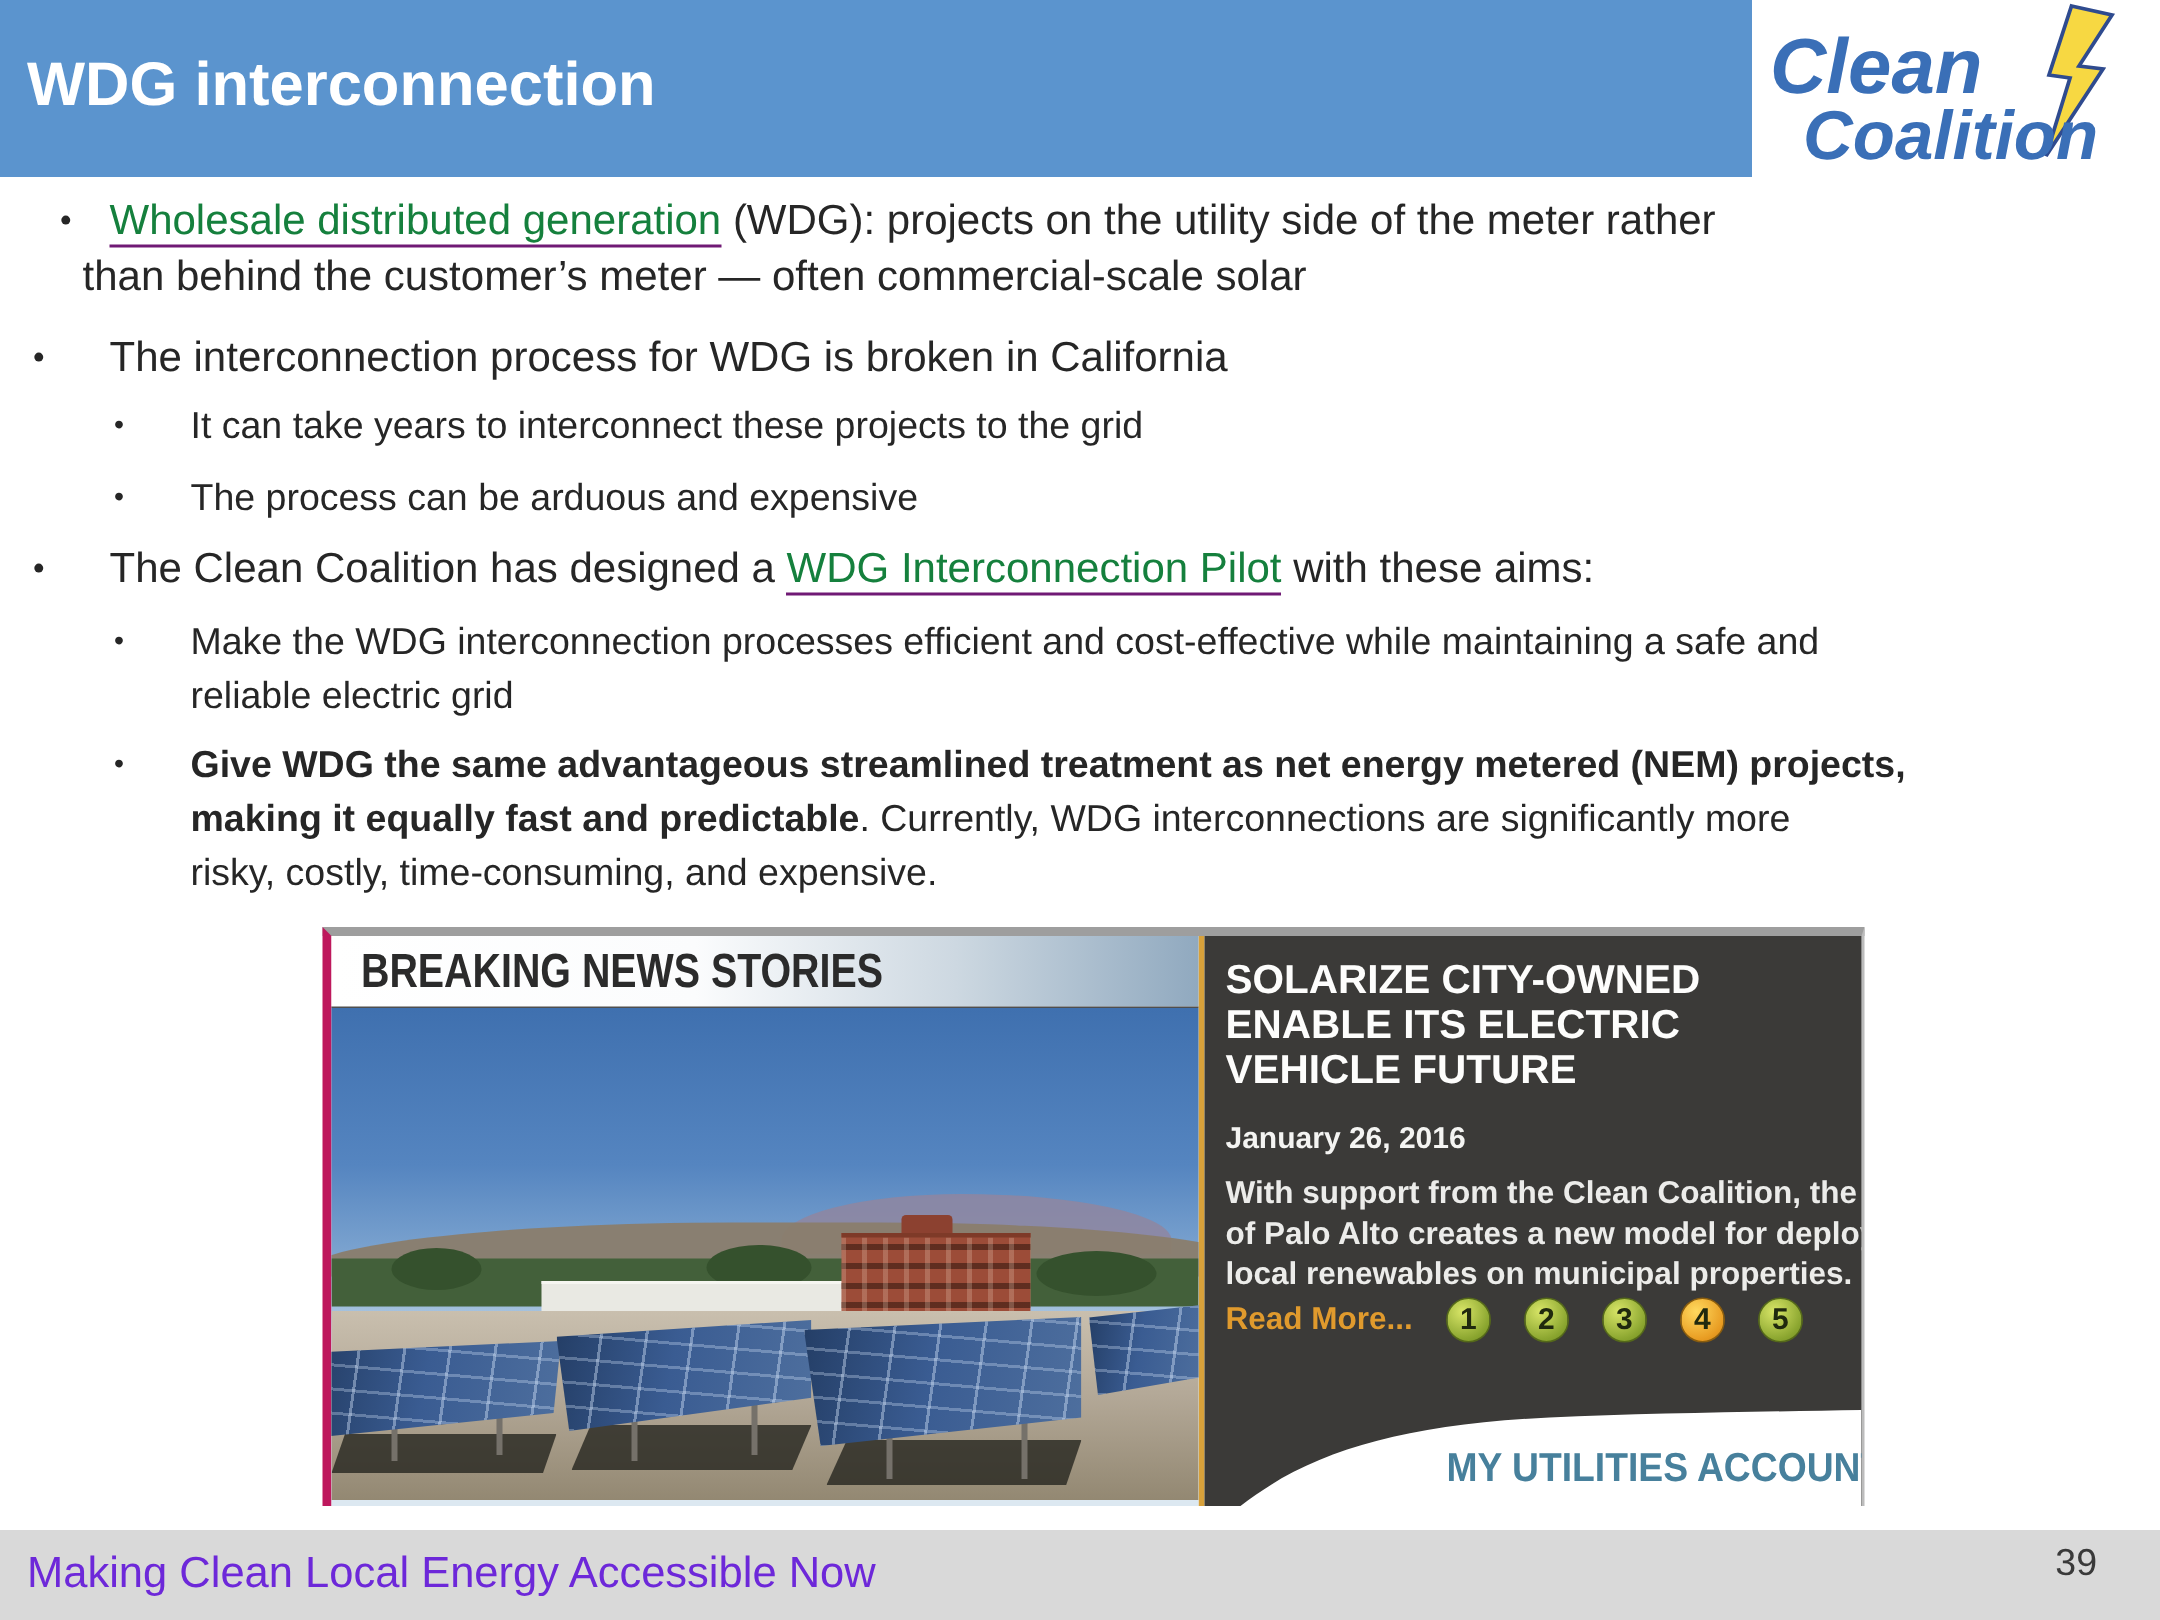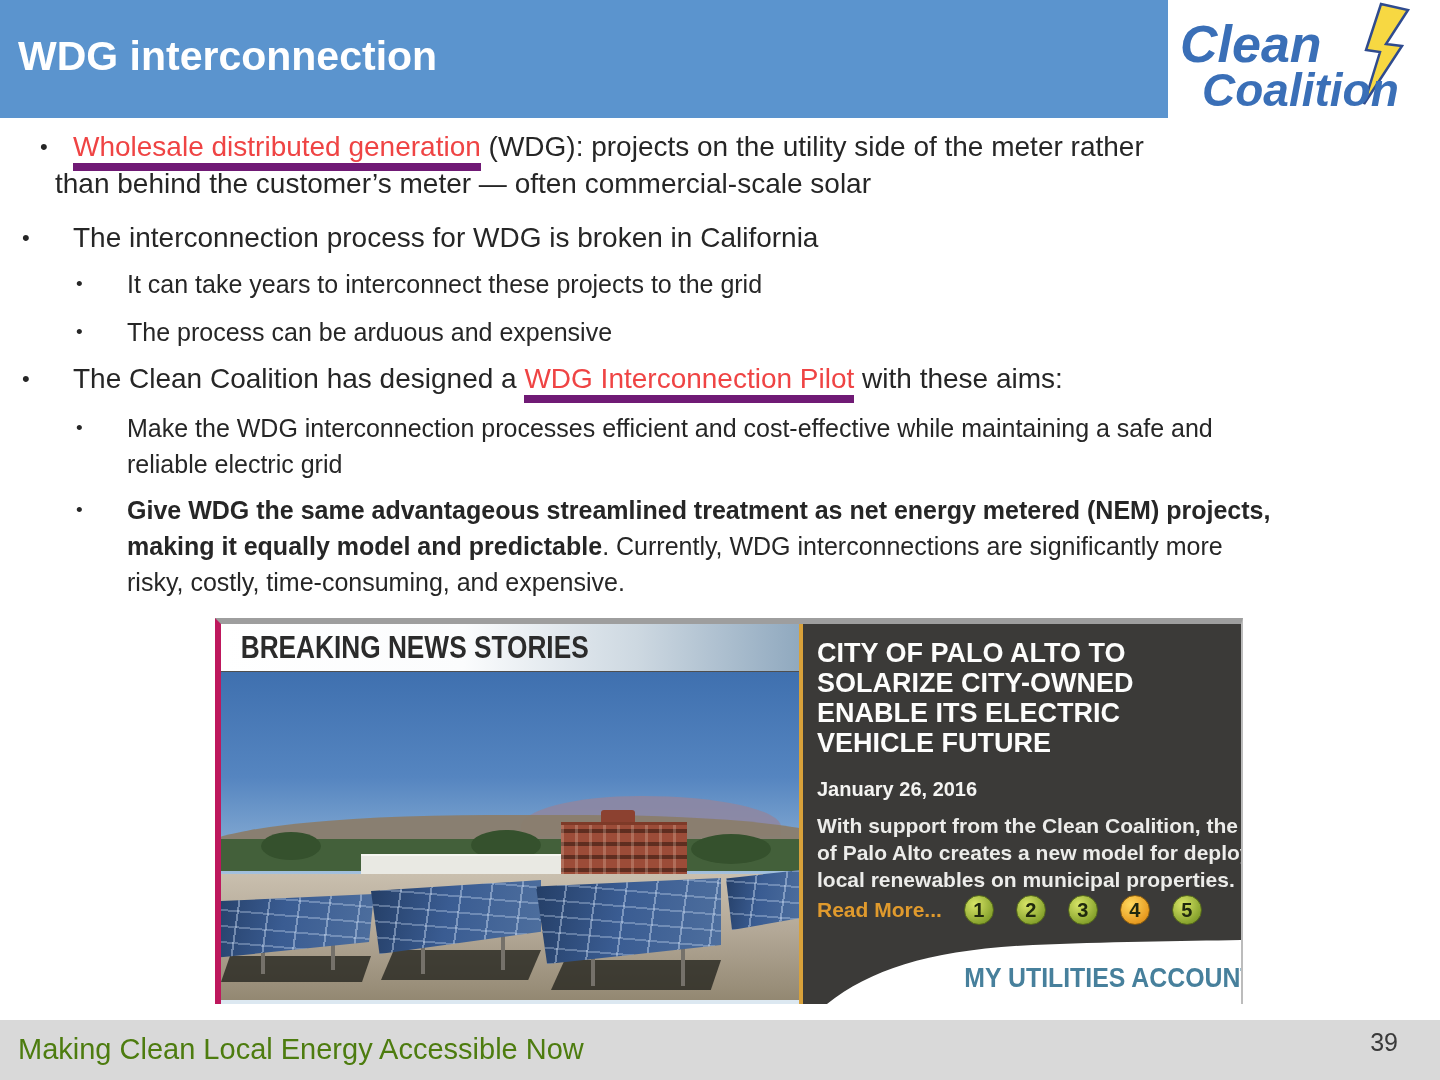--- a/index.html
+++ b/index.html
@@ -20,21 +20,21 @@
   .b1 { top:128px; padding-left:55px; text-indent:18px; }
   .b2 { top:219px; padding-left:73px; }
   .b3 { top:360px; padding-left:73px; }
   .sb { position:absolute; left:0; width:1420px; font-size:25px; line-height:36px; color:#262626; padding-left:127px; }
   .sb .dot { position:absolute; left:76px; top:0; font-size:19px; }
   .s1 { top:266px; }
   .s2 { top:314px; }
   .s3 { top:410px; }
   .s4 { top:492px; }
   .bold { font-weight:700; }
-  .hlink { color:#ef4444; border-bottom:8px solid #701a75; padding-bottom:1px; text-decoration:none; cursor:pointer; }
+  .hlink { color:#15803d; border-bottom:2px solid #701a75; padding-bottom:1px; text-decoration:none; cursor:pointer; }
 
   
   .news {
     position:absolute; left:215px; top:618px; width:1028px; height:386px;
     border-top:6px solid #9e9e9e; border-left:6px solid #be185d; border-right:2px solid #bcbcbc;
     display:flex; background:#ffffff;
   }
   .photo-pane { width:578px; display:flex; flex-direction:column; position:relative; }
   .news-banner {
     height:48px; background:linear-gradient(90deg,#ffffff 0%,#fbfcfd 42%,#cdd8e1 72%,#90a9bf 100%);
@@ -86,21 +86,21 @@
   .step { width:30px; height:30px; border-radius:50%; display:flex; align-items:center; justify-content:center;
     font-size:20px; font-weight:700; color:#20290e; border:1px solid #55691a;
     background:radial-gradient(circle at 35% 30%, #d8e567, #8aa52f 70%, #6d8a1f); }
   .step.active { border-color:#8a5d0e; background:radial-gradient(circle at 35% 30%, #ffd95e, #e89c22 70%, #c97f16); }
   .sweep { position:absolute; left:0; bottom:0; width:100%; height:70px; z-index:1; }
   .watermark { position:absolute; right:-14px; bottom:10px; z-index:2; font-size:27px; font-weight:700; color:#47809c;
     white-space:nowrap; transform:scaleX(.92); transform-origin:right center; }
 
   
   .footer { position:absolute; left:0; top:1020px; width:1440px; height:60px; background:#d9d9d9; }
-  .tagline { position:absolute; left:18px; top:13px; font-size:29px; color:#4d7c0f; }
+  .tagline { position:absolute; left:18px; top:13px; font-size:29px; color:#6d28d9; }
   .page-num { position:absolute; right:42px; top:8px; font-size:25px; color:#3a3a3a; }
 </style>
 </head>
 <body>
 
 <div class="slide">
 
   <div class="header-bar"></div>
   <div class="slide-title">WDG interconnection</div>
 
@@ -140,21 +140,21 @@
 
   <div class="sb s3">
     <span class="dot">•</span>
     <span>Make the WDG interconnection processes efficient and cost-effective while maintaining a safe and</span><br>
     <span>reliable electric grid</span>
   </div>
 
   <div class="sb s4">
     <span class="dot">•</span>
     <span class="bold">Give WDG the same advantageous streamlined treatment as net energy metered (NEM) projects,</span><br>
-    <span class="bold">making it equally model and predictable</span><span>. Currently, WDG interconnections are significantly more</span><br>
+    <span class="bold">making it equally fast and predictable</span><span>. Currently, WDG interconnections are significantly more</span><br>
     <span>risky, costly, time-consuming, and expensive.</span>
   </div>
 
   <div class="news">
 
     <div class="photo-pane">
       <div class="news-banner">
         <span class="news-banner-text">BREAKING NEWS STORIES</span>
       </div>
       <div class="photo-area">
@@ -181,21 +181,20 @@
         <div class="canopy cnp-mid"></div>
         <div class="canopy cnp-right"></div>
         <div class="canopy cnp-far"></div>
       </div>
       <div class="photo-strip"></div>
     </div>
 
     <div class="news-sep"></div>
 
     <div class="news-panel">
-      <div class="headline-line">CITY OF PALO ALTO TO</div>
       <div class="headline-line">SOLARIZE CITY-OWNED</div>
       <div class="headline-line">ENABLE ITS ELECTRIC</div>
       <div class="headline-line">VEHICLE FUTURE</div>
       <div class="news-date">January 26, 2016</div>
       <div class="body-line first">With support from the Clean Coalition, the City</div>
       <div class="body-line">of Palo Alto creates a new model for deploying</div>
       <div class="body-line">local renewables on municipal properties.</div>
       <div class="bottom-row">
         <span class="read-more">Read More...</span>
         <div class="pager">

